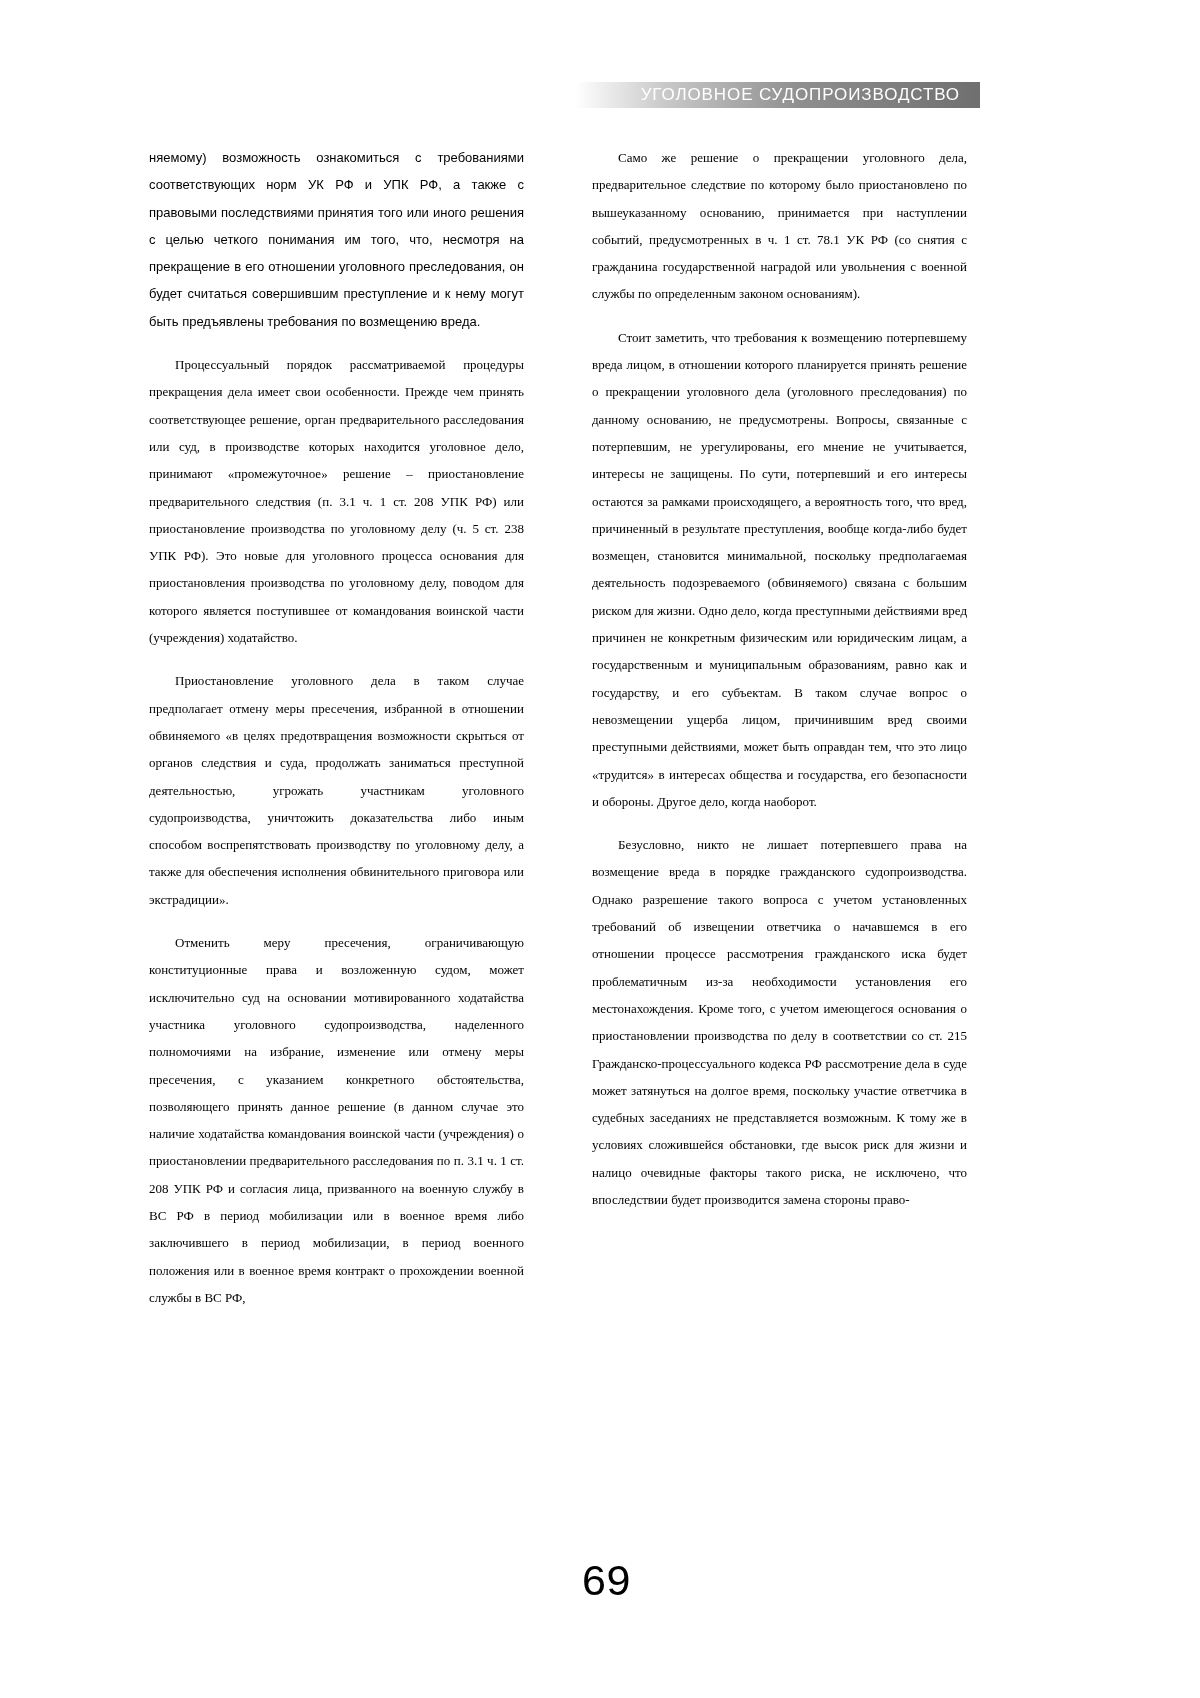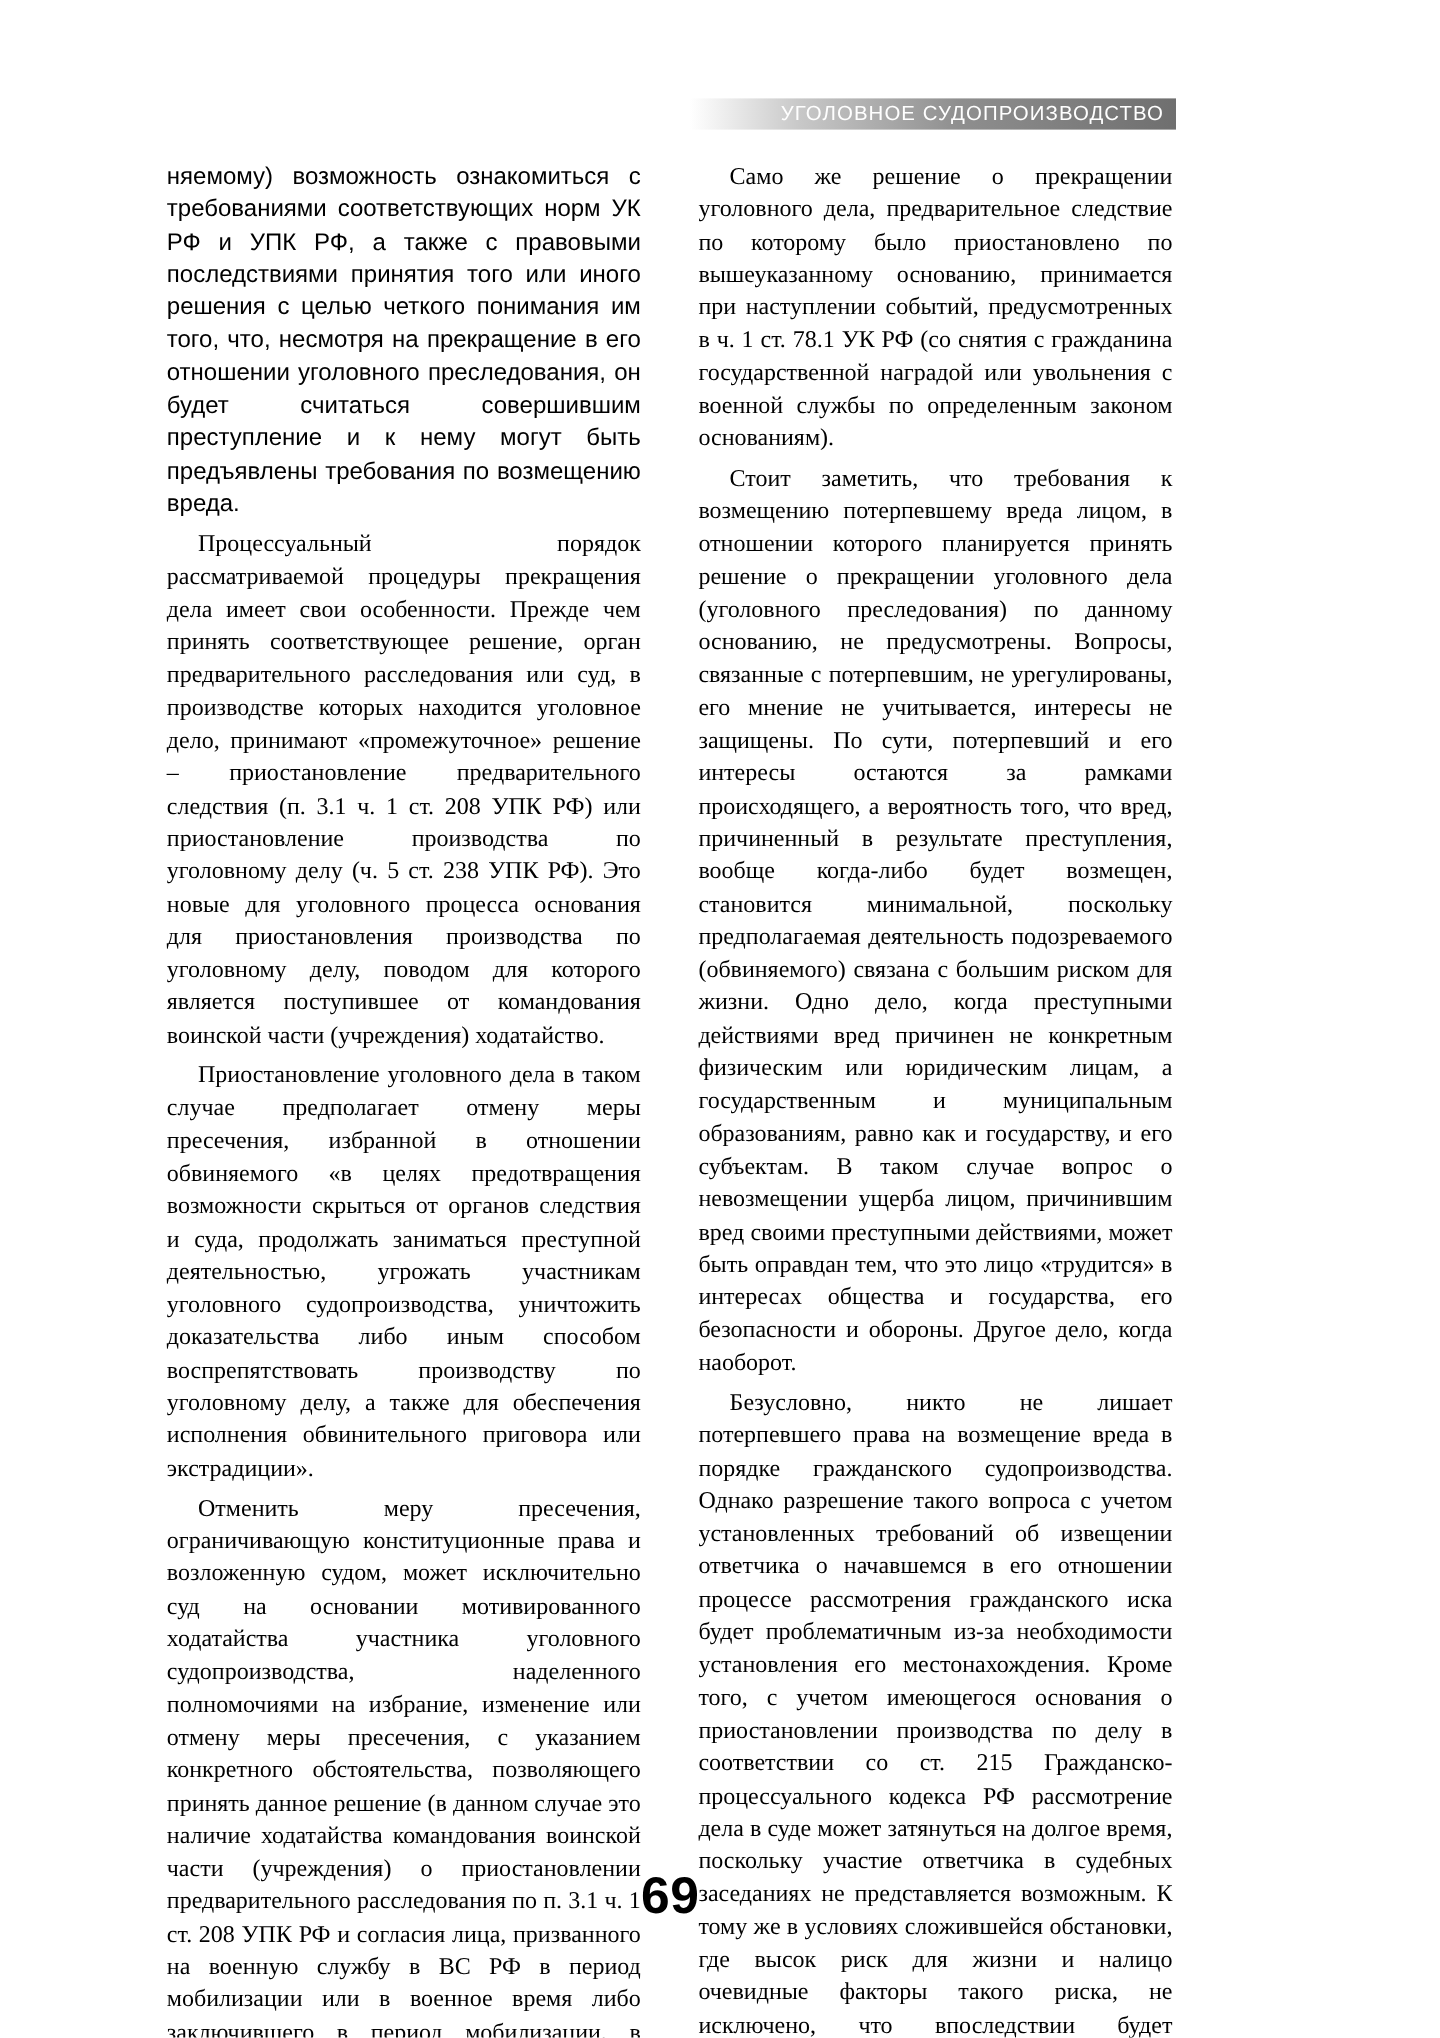--- a/index.html
+++ b/index.html
@@ -39,61 +39,62 @@
     width: 100%;
     height: 100%;
     background: linear-gradient(to right, #ffffff 0%, #c9c9c9 22%, #8f8f8f 55%, #6f6f6f 100%);
   }
   .running-head .rh-text {
     position: relative;
     z-index: 2;
     color: #ffffff;
     font-size: 17px;
     letter-spacing: 0.9px;
-    padding-right: 10px;
+    padding-right: 20px;
     white-space: nowrap;
     font-family: "Liberation Sans", sans-serif;
   }
   
   .columns {
     position: absolute;
     top: 128px;
     left: 133px;
     width: 850px;
     display: flex;
     gap: 36px;
   }
   .col {
     width: 407px;
   }
   p {
-    margin: 6px;
-    font-size: 20px;
+    margin: 16px;
+    font-size: 13px;
     line-height: 27.3px;
     text-align: justify;
     text-justify: inter-word;
     font-family: "Liberation Sans", sans-serif;
     hyphens: manual;
     -webkit-hyphens: manual;
   }
   p.indent {
     text-indent: 26px;
     font-family: Liberation Serif, serif;
   }
   
   .folio {
     position: absolute;
     left: 0;
     top: 1556px;
     width: 1117px;
     text-align: center;
     font-size: 43px;
-    font-weight: bold;
+    font-weight: normal;
     font-family: "Liberation Sans", sans-serif;
     letter-spacing: 0.5px;
+    padding-left: 48px;
   }
 </style>
 </head>
 <body>
 
 <div class="page">
 
   <div class="running-head">
     <div class="bar"></div>
     <div class="rh-text">УГОЛОВНОЕ СУДОПРОИЗВОДСТВО</div>

